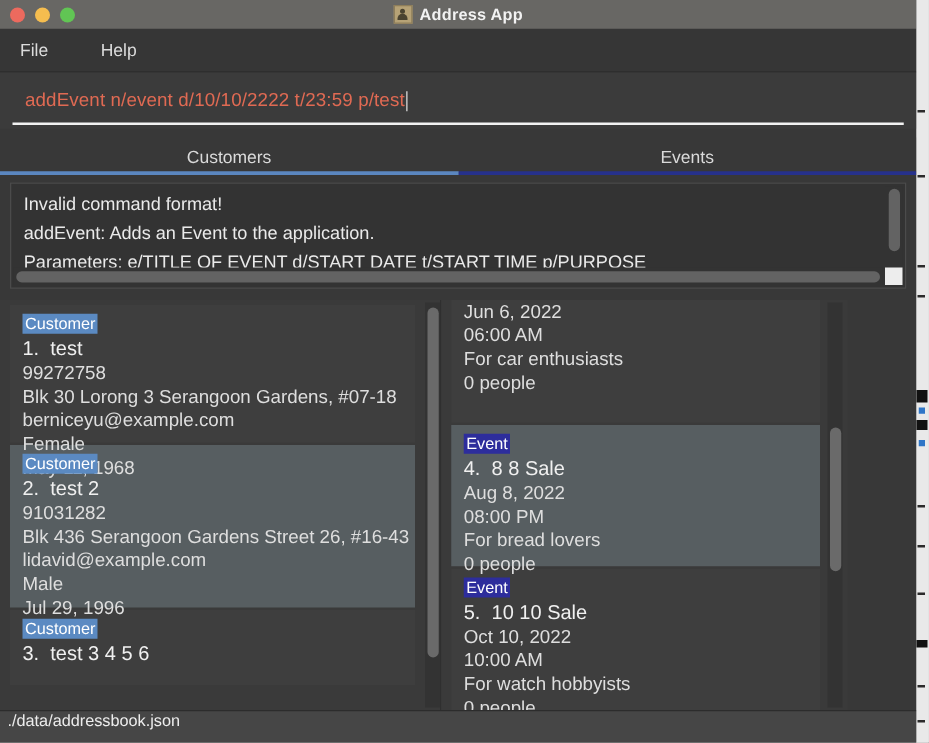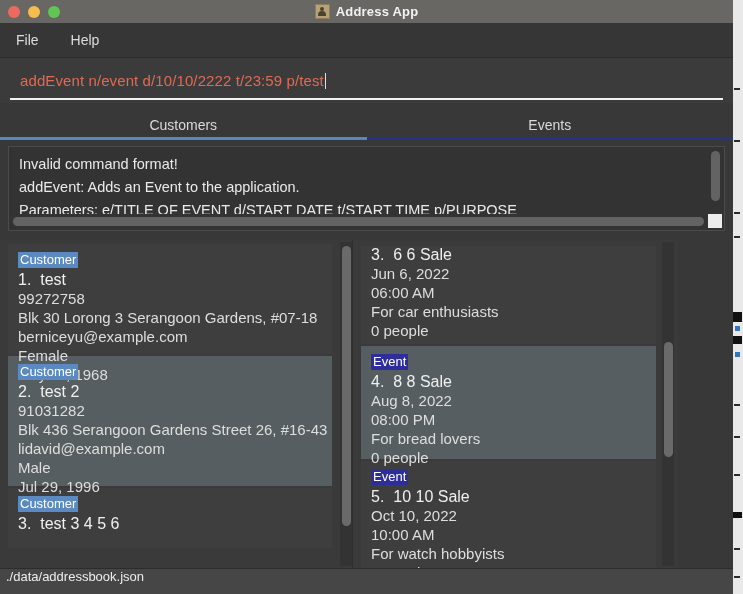--- a/index.html
+++ b/index.html
@@ -112,21 +112,21 @@
   }
 
   
   #menubar {
     height: 34px;
     background: #363636;
     border-bottom: 1px solid #2c2c2c;
     display: flex;
     align-items: center;
     padding-left: 14px;
-    gap: 28px;
+    gap: 38px;
   }
   .menu-item {
     color: #dcdcdc;
     font-size: 14px;
     cursor: default;
     padding: 2px 2px;
   }
 
   
   #commandbox {
@@ -443,21 +443,20 @@
       </div>
       <div class="vscroll-track" id="customer-vscroll">
         <div class="vscroll-thumb" style="top:4px;height:280px"></div>
       </div>
     </div>
 
     <div class="pane" id="event-pane">
       <div class="list-inner">
 
         <div class="card" style="height:98px;padding-top:0">
-          <div class="card-title" style="margin-top:6px"><span>3.</span>&nbsp;&nbsp;<span>6 6 Sale</span></div>
           <div class="card-line">Jun 6, 2022</div>
           <div class="card-line">06:00 AM</div>
           <div class="card-line">For car enthusiasts</div>
           <div class="card-line">0 people</div>
         </div>
 
         <div class="card selected" style="height:113px;margin-top:2px">
           <span class="tag event">Event</span>
           <div class="card-title"><span>4.</span>&nbsp;&nbsp;<span>8 8 Sale</span></div>
           <div class="card-line">Aug 8, 2022</div>

